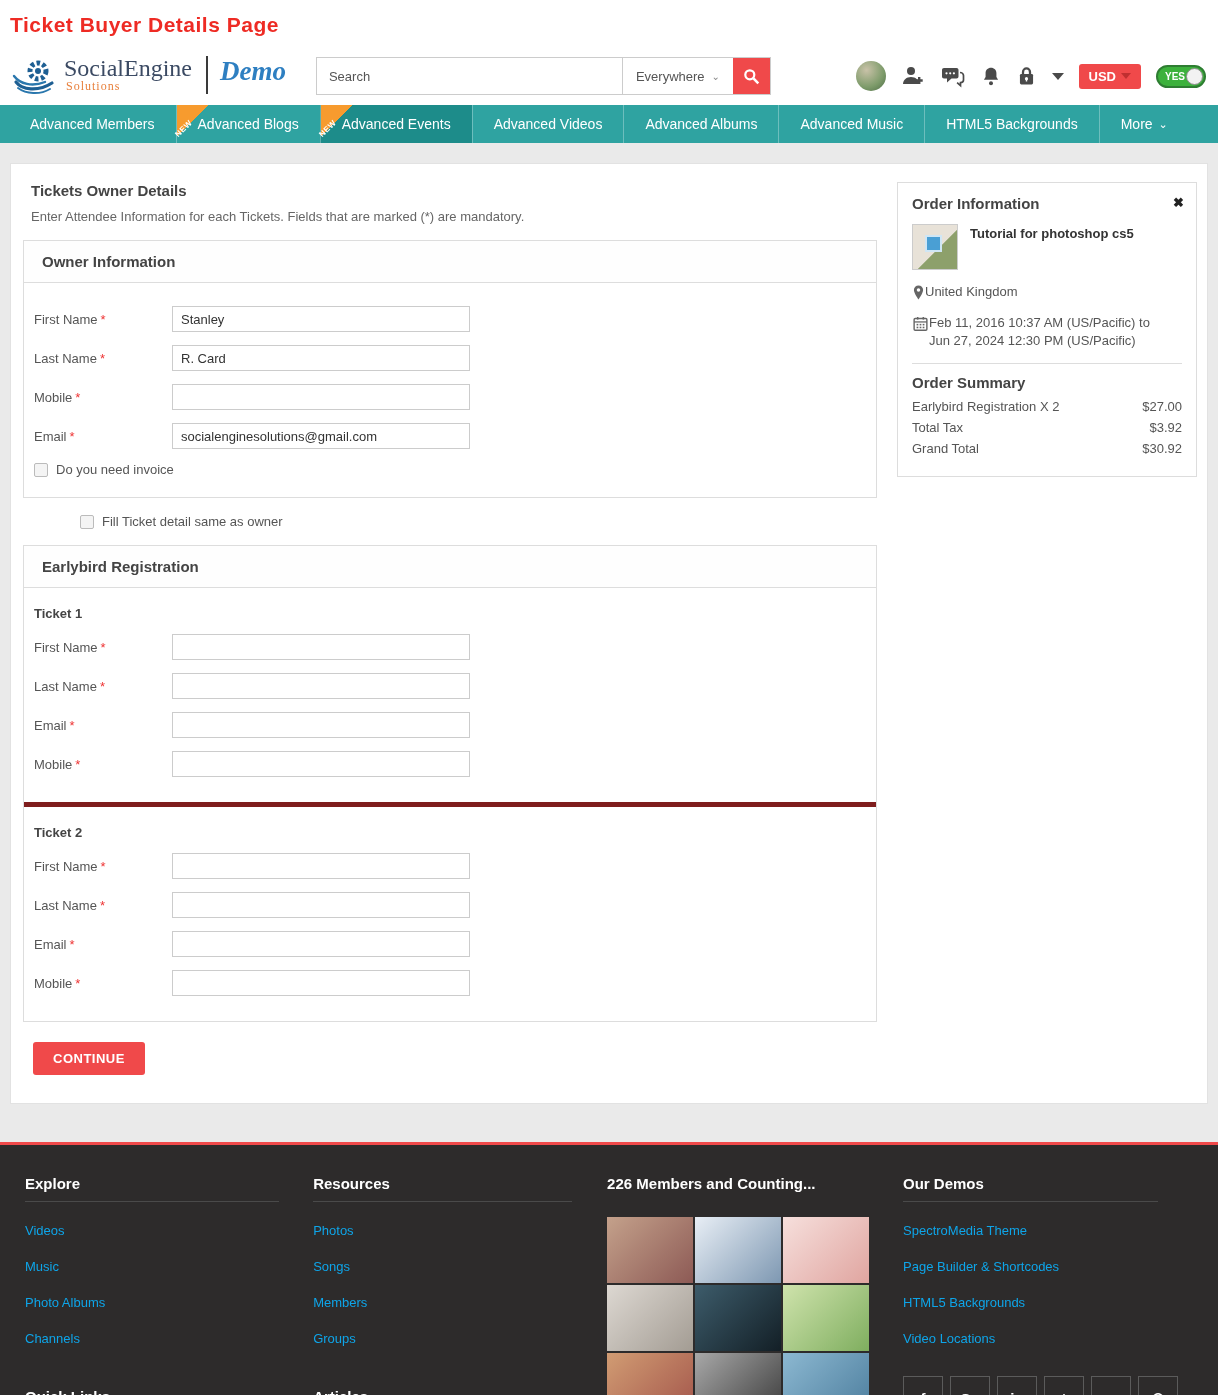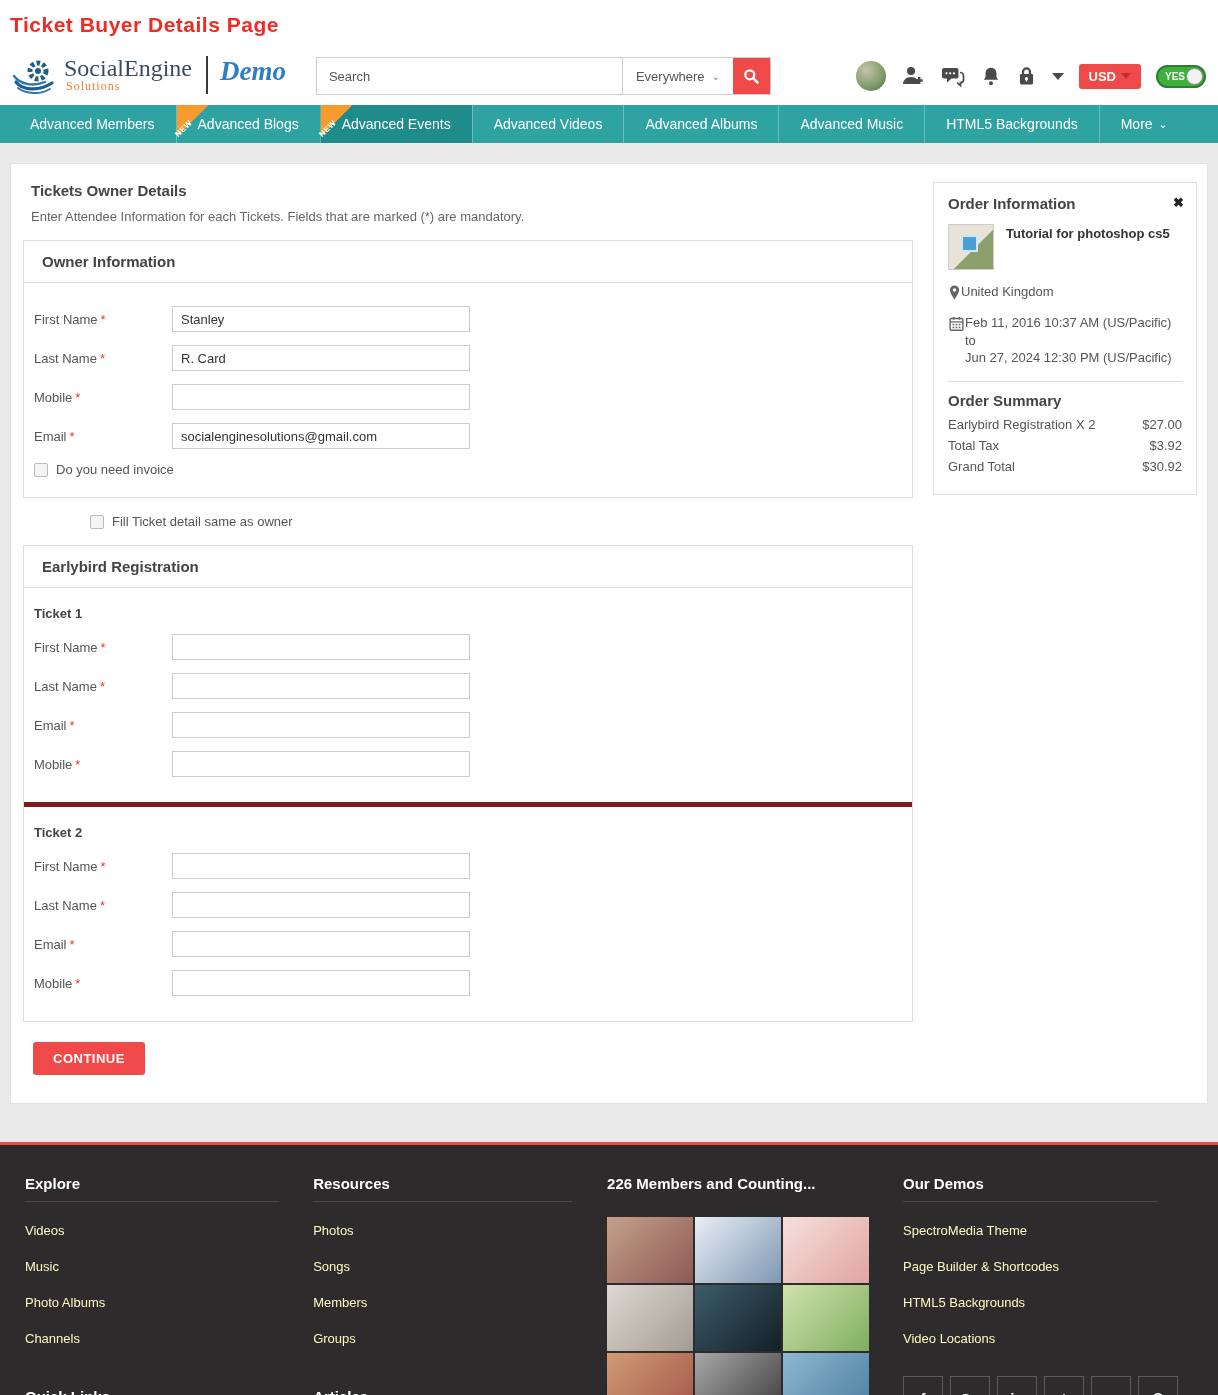--- a/index.html
+++ b/index.html
@@ -54,52 +54,52 @@
   .main-desc { font-size:13px; color:#666; margin:0 0 16px 10px; }
 
   .fbox { border:1px solid #ddd; margin-left:2px; }
   .fbox-header { font-size:15px; font-weight:bold; color:#444; padding:12px 18px; border-bottom:1px solid #ddd; background:#fefefe; }
   .fbox-body { padding:10px 0 6px; }
   .frow { display:flex; align-items:center; margin:13px 0; }
   .flabel { width:148px; padding-left:10px; font-size:13px; color:#555; }
   .star { color:#e33; margin-left:3px; }
   .finput { width:298px; height:26px; border:1px solid #ccc; padding:0 8px; font-size:13px; color:#333; outline:none; }
   .chk-row { display:flex; align-items:center; gap:8px; margin:6px 0 14px 10px; cursor:pointer; }
-  .chk-row.standalone { margin:16px 0 16px 24px;padding-left:45px; }
+  .chk-row.standalone { margin:16px 0 16px 14px;padding-left:45px; }
   .checkbox { width:14px; height:14px; border:1px solid #bbb; border-radius:2px; background:#f4f4f4; flex:0 0 auto; }
   .chk-label { font-size:13px; color:#555; }
 
   .ticket-section { padding:6px 0 12px; }
   .ticket-section + .ticket-section { border-top:5px solid #7f1d1d; }
   .ticket-title { font-size:13px; font-weight:bold; color:#444; margin:12px 0 2px 10px; }
 
   .continue-btn { margin:20px 0 0 12px; background:#f0494a; color:#fff; border:0; border-radius:3px; font-size:13px; font-weight:bold; letter-spacing:.5px; padding:9px 20px; cursor:pointer; }
 
   
-  .order-panel { width:264px; border:1px solid #ddd; background:#fff; align-self:flex-start; padding:12px 14px 14px; position:relative; margin-top:4px; }
+  .order-panel { width:300px; border:1px solid #ddd; background:#fff; align-self:flex-start; padding:12px 14px 14px; position:relative; margin-top:4px; }
   .op-title { font-size:15px; font-weight:bold; color:#444; }
   .op-close { position:absolute; top:12px; right:12px; font-size:13px; color:#222; cursor:pointer; font-weight:bold; }
   .op-event { display:flex; margin-top:12px; }
   .op-thumb { width:46px; height:46px; border:1px solid #ccc; background:linear-gradient(135deg,#e8e2d8 55%,#8da06b 56%); position:relative; flex:0 0 auto; }
   .op-thumb::after { content:""; position:absolute; left:12px; top:10px; width:13px; height:13px; background:#4a9fd4; border:2px solid #cfe6f5; }
   .op-event-title { font-size:13px; font-weight:bold; color:#333; margin:2px 0 0 12px; }
   .op-meta { display:flex; margin-top:13px; font-size:13px; color:#555; line-height:1.35; }
   .op-meta .micon { flex:0 0 auto; margin-top:1px; }
   .op-divider { border-top:1px solid #ddd; margin:14px 0 10px; }
   .op-sum-title { font-size:15px; font-weight:bold; color:#444; margin-bottom:8px; }
   .op-row { display:flex; justify-content:space-between; font-size:13px; color:#555; margin:6px 0; }
 
   
   .footer { background:#2d2b2b; border-top:3px solid #f0494a; flex:1; display:flex; flex-direction:column; }
   .footer-cols { display:flex; padding:30px 25px 0; }
   .fcol1 { width:297px; } .fcol2 { width:303px; } .fcol3 { width:305px; } .fcol4 { flex:1; }
   .fcol-heading { color:#fff; font-size:15px; font-weight:bold; padding-bottom:9px; }
   .fcol-heading.underlined { border-bottom:1px solid #4a4a4a; width:88%; }
   .fcol3 .fcol-heading { width:auto; border-bottom:0; }
-  .flink { display:block; color:#fef9c3; font-size:13px; margin:21px 0; cursor:pointer; text-decoration:none; }
+  .flink { display:block; color:#0ea5e9; font-size:13px; margin:21px 0; cursor:pointer; text-decoration:none; }
   .fgroup2 { margin-top:42px; }
 
   .member-grid { margin-top:16px; display:grid; grid-template-columns:repeat(3,86px); grid-auto-rows:66px; gap:2px; }
   .mphoto { cursor:pointer; }
   .mphoto:nth-child(1){ background:linear-gradient(135deg,#c4a18b,#8d5a55); }
   .mphoto:nth-child(2){ background:linear-gradient(135deg,#e8eef5,#7e98b2); }
   .mphoto:nth-child(3){ background:linear-gradient(135deg,#f6dfdc,#e0a5a0); }
   .mphoto:nth-child(4){ background:linear-gradient(135deg,#ddd8d2,#a39c93); }
   .mphoto:nth-child(5){ background:linear-gradient(135deg,#3d5c6b,#131f26); }
   .mphoto:nth-child(6){ background:linear-gradient(135deg,#cfe3ac,#7fae5f); }

